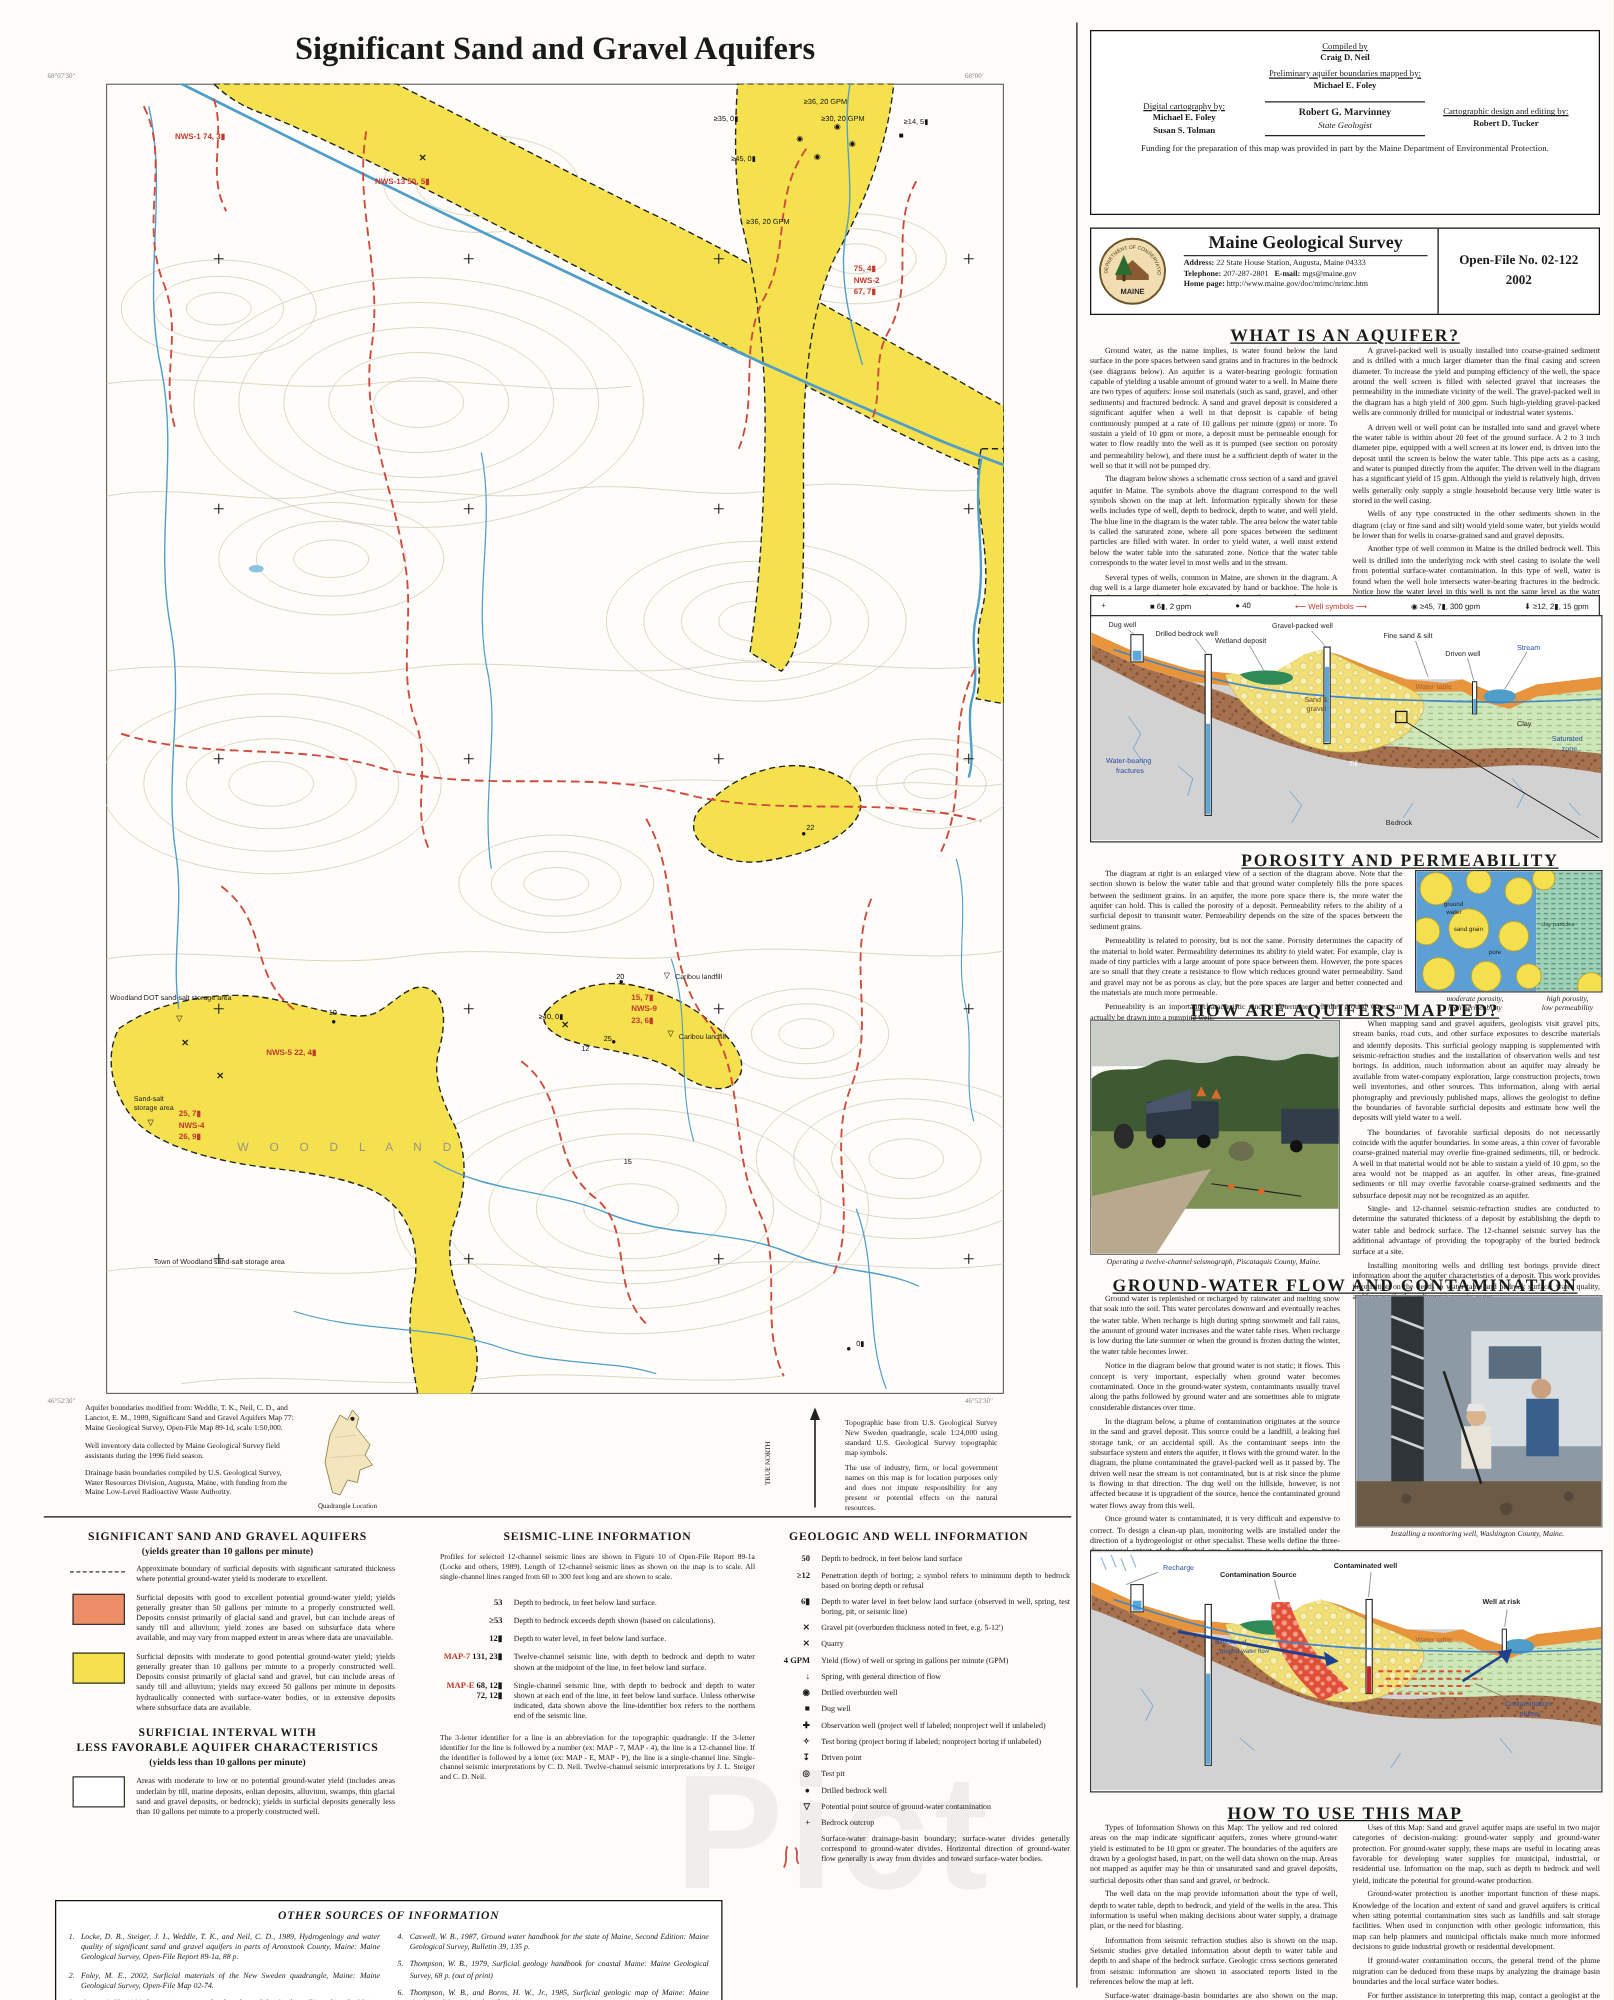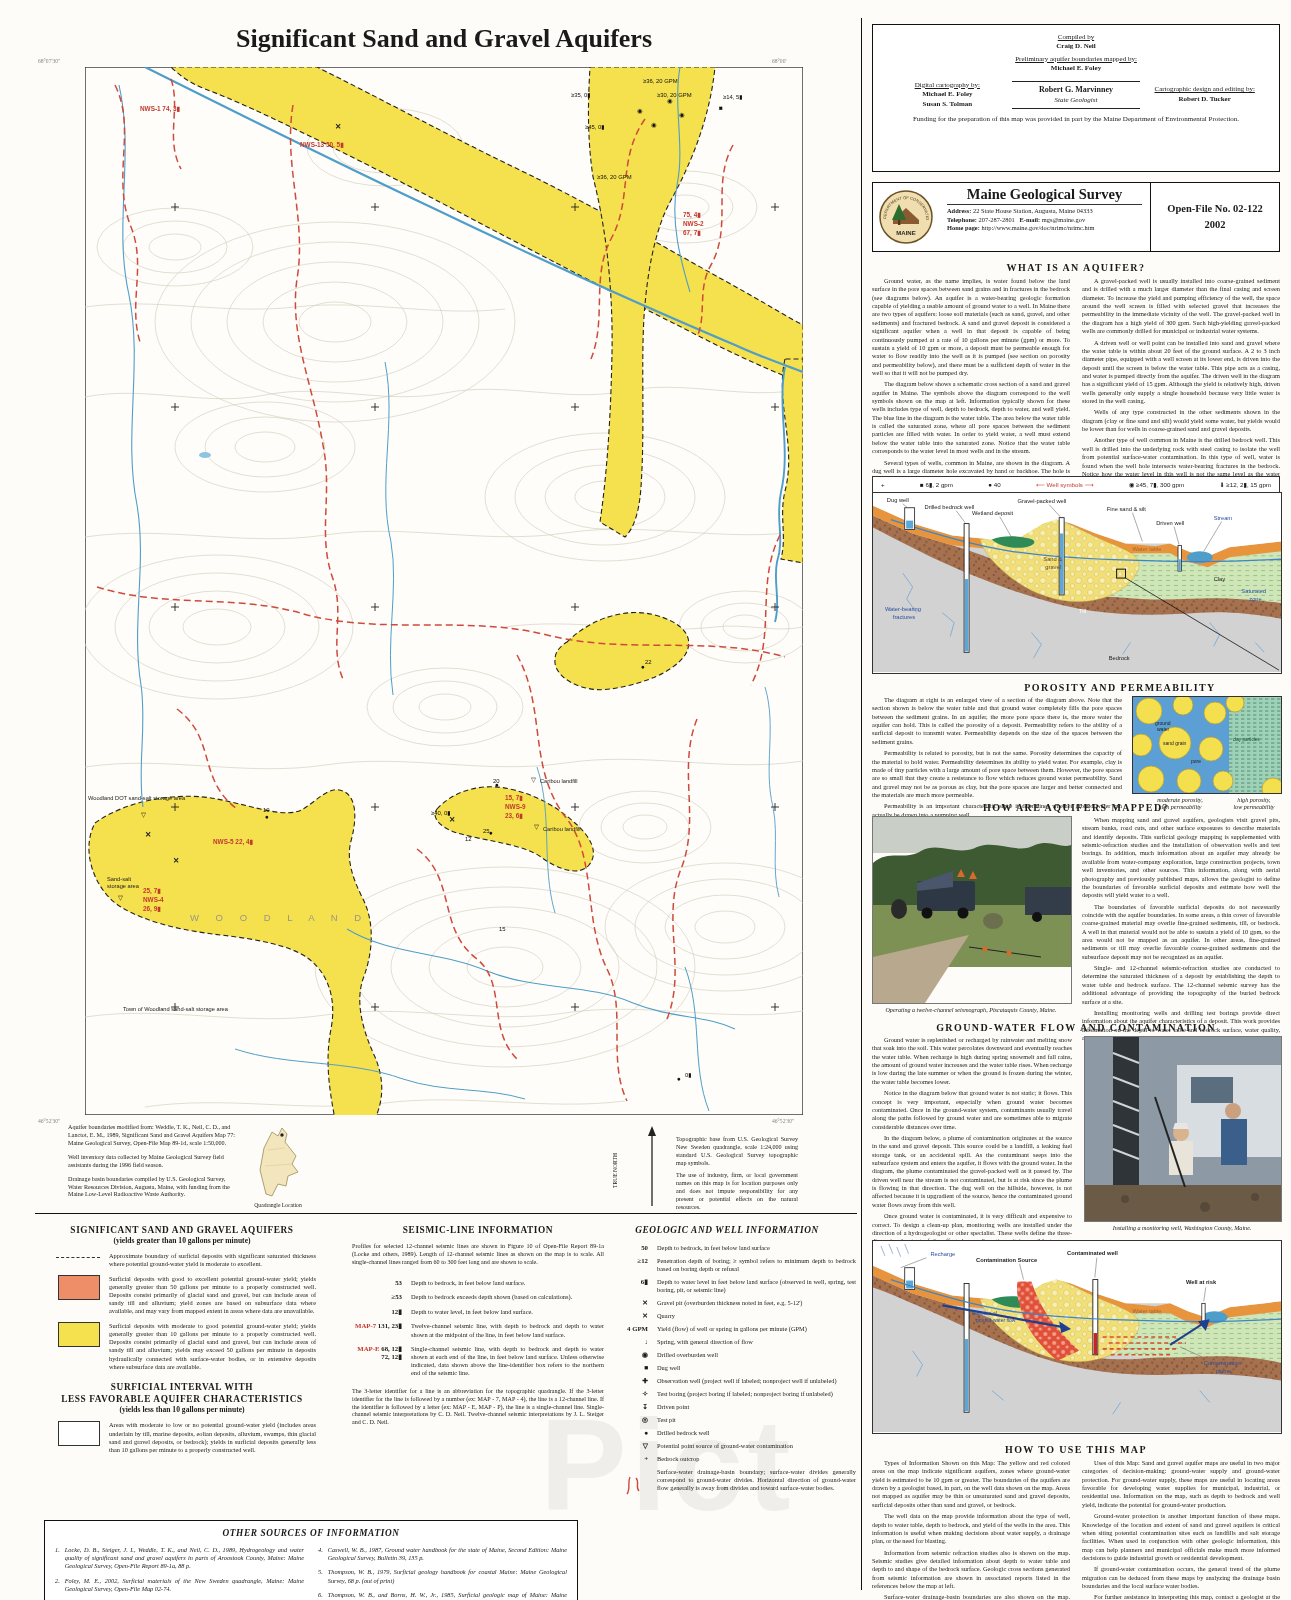--- a/index.html
+++ b/index.html
@@ -4,21 +4,21 @@
 <style>
   html,body{margin:0;padding:0;background:#e8e6e0;}
   #page{position:relative;width:1291px;height:1600px;background:#fdfcf8;overflow:hidden;
         font-family:"Liberation Serif",serif;color:#1a1a1a;}
   .abs{position:absolute;}
   .c{text-align:center;}
   .j{text-align:justify;}
   .b{font-weight:bold;}
   .i{font-style:italic;}
   .u{text-decoration:underline;}
-  .sechead{font-size:10px;font-weight:bold;letter-spacing:1.4px;text-align:center;}
+  .sechead{font-size:14px;font-weight:bold;letter-spacing:1.4px;text-align:center;text-decoration:underline;}
   .para{margin:0 0 3px 0;text-indent:12px;font-size:6.35px;line-height:1.32;text-align:justify;}
   .tiny{font-size:6.1px;line-height:1.3;}
   .cols2{display:flex;gap:12px;}
   .cols2>div{flex:1;}
   .cap{font-size:6.1px;font-style:italic;text-align:center;line-height:1.2;}
   
   #hdrbox{border:1.6px solid #111;background:#fff;padding:8px 10px 6px;}
   #hdrbox h1{margin:2px 0 6px;font-size:23px;text-align:center;}
   .cred{font-size:7px;text-align:center;line-height:1.35;}
   .credrow{display:flex;margin-top:7px;align-items:center;}
@@ -329,21 +329,21 @@
         <div class="li">
           <div class="sym"><span class="red">MAP-E</span> <span>68, 12▮
 72, 12▮</span></div>
           <div class="txt">Single-channel seismic line, with depth to bedrock and depth to water shown at each end of the line, in feet below land surface.  Unless otherwise indicated, data shown above the line-identifier box refers to the northern end of the seismic line.</div>
         </div>
       </div>
     <div class="tiny j" style="margin-top:10px;">The 3-letter identifier for a line is an abbreviation for the topographic quadrangle.  If the 3-letter identifier for the line is followed by a number (ex:  MAP - 7, MAP - 4), the line is a 12-channel line.  If the identifier is followed by a letter (ex:  MAP - E, MAP - P), the line is a single-channel line.  Single-channel seismic interpretations by C. D. Neil.  Twelve-channel seismic interpretations by J. L. Steiger and C. D. Neil.</div>
   </div>
 
   <div class="abs" style="left:598px;top:1224px;width:258px;">
-    <div class="leghead" style="margin-bottom:8px;font-style:italic;">GEOLOGIC  AND  WELL  INFORMATION</div>
+    <div class="leghead" style="margin-bottom:8px;">GEOLOGIC  AND  WELL  INFORMATION</div>
     <div>
 
     <div class="li" style="margin-bottom:4.5px;">
           <div class="sym">50</div>
           <div class="txt">Depth to bedrock, in feet below land surface</div>
         </div>
         <div class="li" style="margin-bottom:4.5px;">
           <div class="sym">≥12</div>
           <div class="txt">Penetration depth of boring; ≥ symbol refers to minimum depth to bedrock based on boring depth or refusal</div>
         </div>

